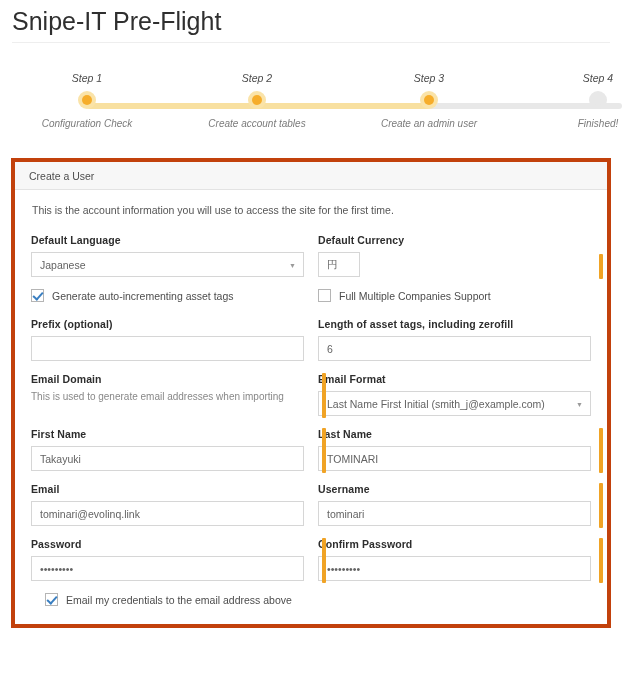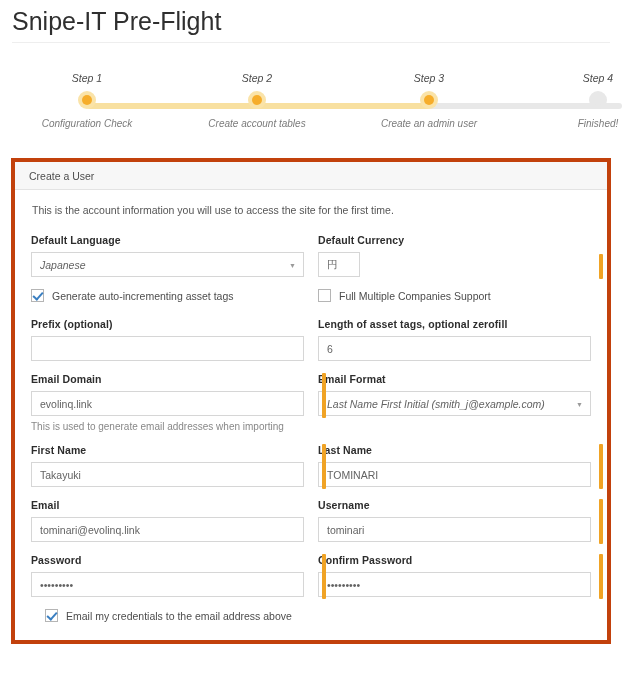--- a/index.html
+++ b/index.html
@@ -148,21 +148,21 @@
     background: #ffffff;
     font-size: 10.5px;
     color: #636363;
     padding: 0 8px;
     font-family: "Liberation Sans", "DejaVu Sans", sans-serif;
     border-radius: 0;
     outline: none;
   }
   .inp.narrow { width: 42px; }
   .select-wrap { position: relative; width: 100%; }
-  .select-wrap .inp { padding-right: 30px; font-style: italic; }
+  .select-wrap .inp { padding-right: 30px; }
   .caret {
     position: absolute;
     right: 8px; top: 50%;
     transform: translateY(-50%);
     font-size: 7px;
     color: #9a9a9a;
     pointer-events: none;
   }
   .helper {
     font-size: 10px;
@@ -274,29 +274,28 @@
           <span class="chk-label">Full Multiple Companies Support</span>
         </div>
       </div>
 
       <div class="row">
         <div class="col col-left">
           <label class="fl">Prefix (optional)</label>
           <input class="inp" type="text" value="" style="">
         </div>
         <div class="col col-right">
-          <label class="fl">Length of asset tags, optional zerofill</label>
+          <label class="fl">Length of asset tags, including zerofill</label>
           <input class="inp" type="text" value="6" style="">
         </div>
       </div>
 
       <div class="row">
         <div class="col col-left">
           <label class="fl">Email Domain</label>
-          <input class="inp" type="text" value="evolinq.link" style="">
           <div class="helper">This is used to generate email addresses when importing</div>
         </div>
         <div class="col col-right">
           <label class="fl">Email Format</label>
           <div class="select-wrap">
             <input class="inp" type="text" readonly="" value="Last Name First Initial (smith_j@example.com)" style="">
             <span class="caret">▼</span>
           </div>
         </div>
         <div class="marker" style="left:291px; top:0px; height:45px;"></div>

